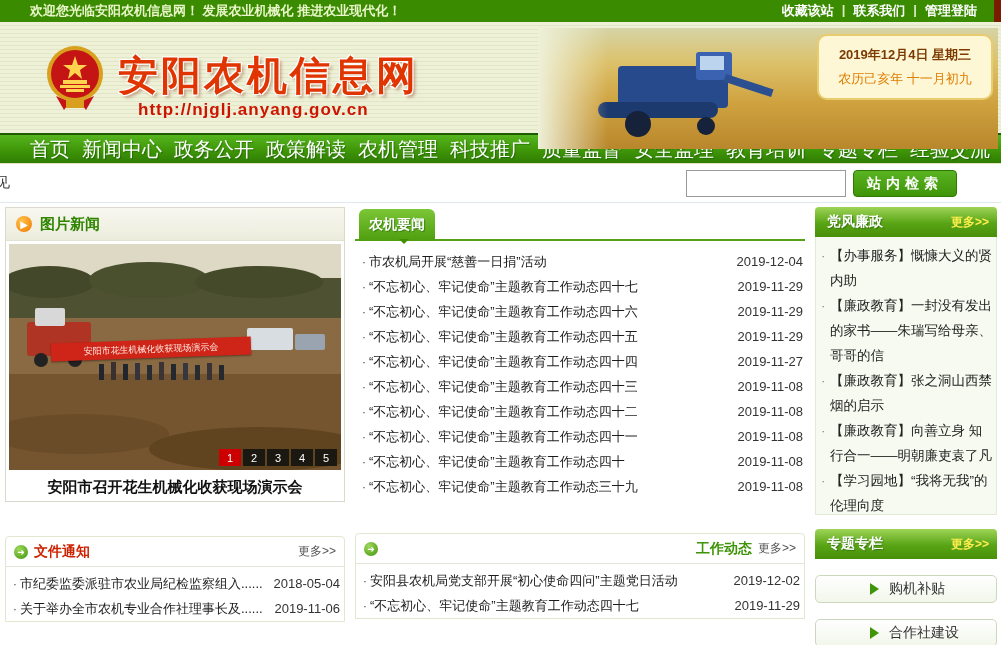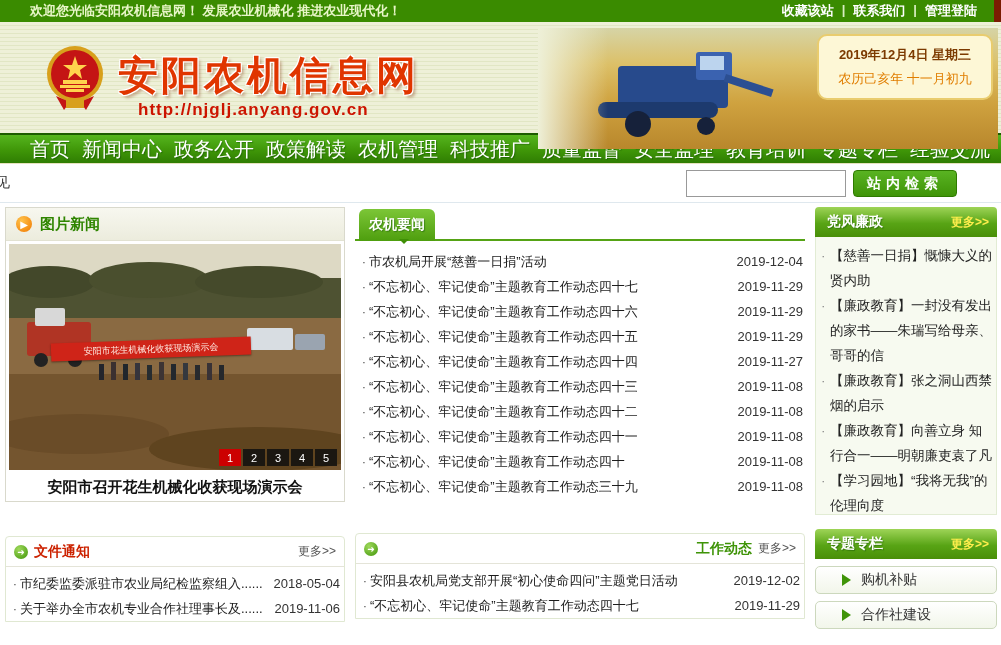--- a/index.html
+++ b/index.html
@@ -110,23 +110,23 @@
   .green-dot { width:14px; height:14px; border-radius:50%;
     background:radial-gradient(circle at 35% 30%,#9fd95c,#3f9408); color:#fff; font-size:9px;
     display:flex; align-items:center; justify-content:center; }
   .ph-title-red { color:#cc2200; font-size:14px; font-weight:bold; flex:1; }
   .ph-title-green { color:#3f9408; font-size:14px; font-weight:bold; flex:1;text-align:right; }
   .panel-head .more2 { color:#555; font-size:12px; cursor:pointer; }
   .panel .rows { padding:4px 4px 0 4px; }
 
   
   .special { margin-top:14px; }
-  .spec-btn { display:flex; align-items:center; gap:10px; height:28px; margin-top:7px;
+  .spec-btn { display:flex; align-items:center; gap:10px; height:28px; margin-top:16px;
     border:1px solid #ccd8bd; border-radius:5px; background:linear-gradient(180deg,#ffffff,#f2f6ea);
-    padding-left:26px; font-size:14px; color:#333; cursor:pointer; }
+    padding-left:54px; font-size:14px; color:#333; cursor:pointer; }
   .play { width:0; height:0; border-left:9px solid #3f9408; border-top:6px solid transparent;
     border-bottom:6px solid transparent; }
 </style>
 </head>
 <body>
 
 <div class="topbar">
   <span class="welcome">欢迎您光临安阳农机信息网！ 发展农业机械化 推进农业现代化！</span>
   <span class="links">
     <a>收藏该站</a>
@@ -340,21 +340,21 @@
     </div>
   </div>
 
   <div class="col-right">
     <div>
       <div class="green-head">
         <span class="gt">党风廉政</span>
         <span class="more">更多&gt;&gt;</span>
       </div>
       <div class="party-body">
-        <div class="party-item">【慈善一日捐】慨慷大义的贤内助</div>
+        <div class="party-item">【办事服务】慨慷大义的贤内助</div>
         <div class="party-item">【廉政教育】一封没有发出的家书——朱瑞写给母亲、哥哥的信</div>
         <div class="party-item">【廉政教育】张之洞山西禁烟的启示</div>
         <div class="party-item">【廉政教育】向善立身 知行合一——明朝廉吏袁了凡</div>
         <div class="party-item">【学习园地】“我将无我”的伦理向度</div>
 
       </div>
     </div>
 
     <div class="special">
       <div class="green-head">

